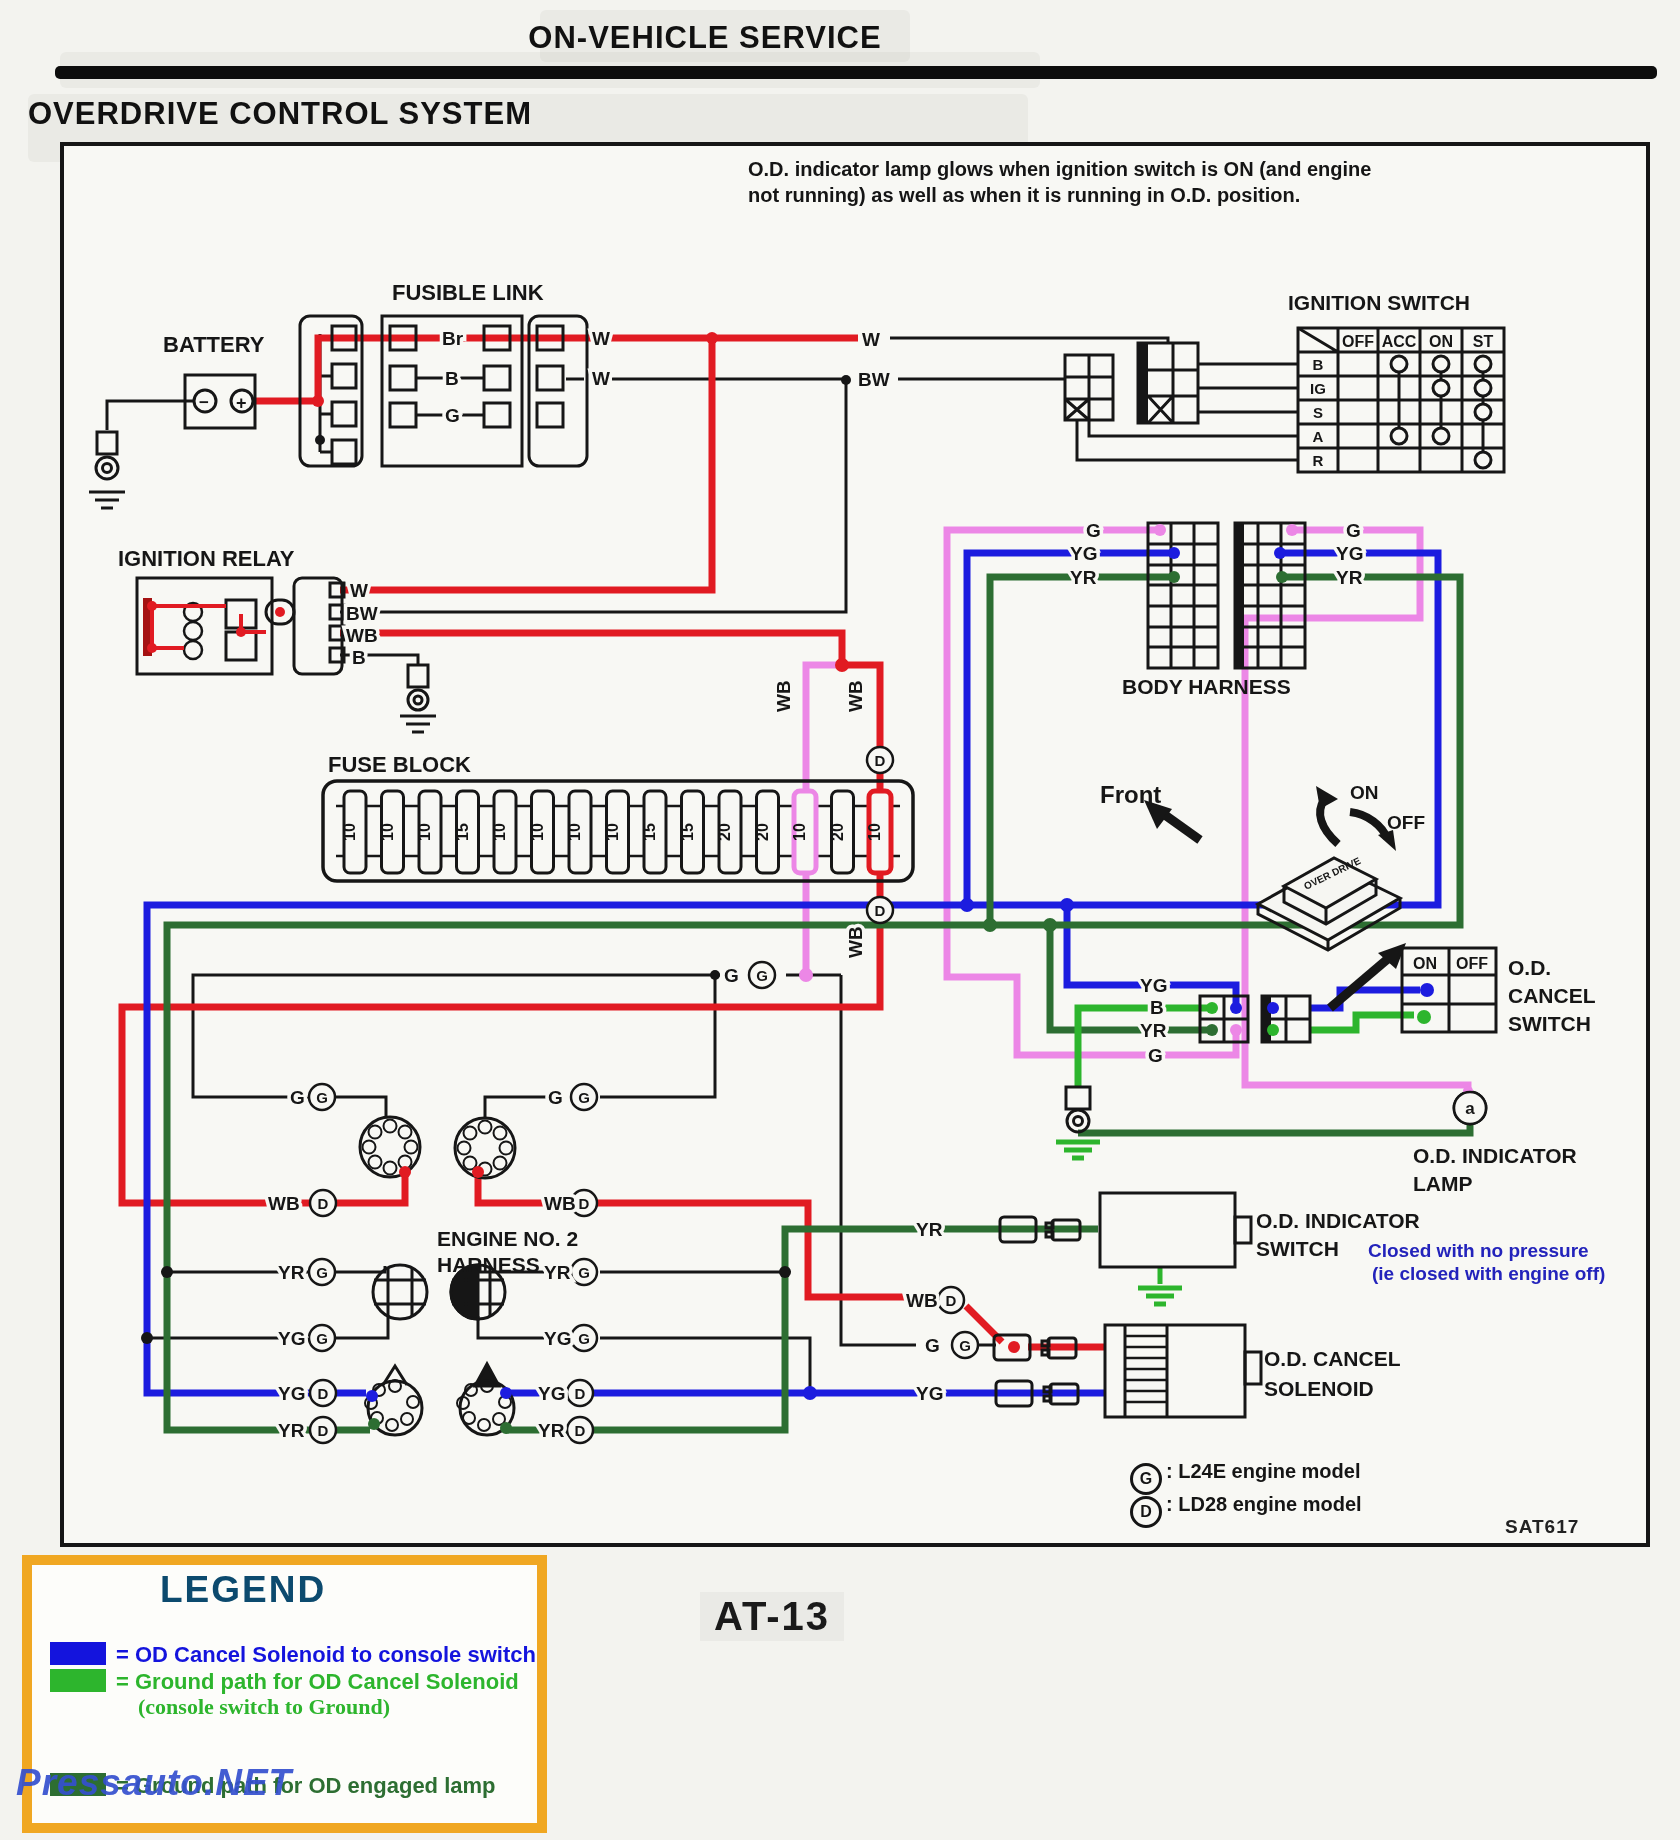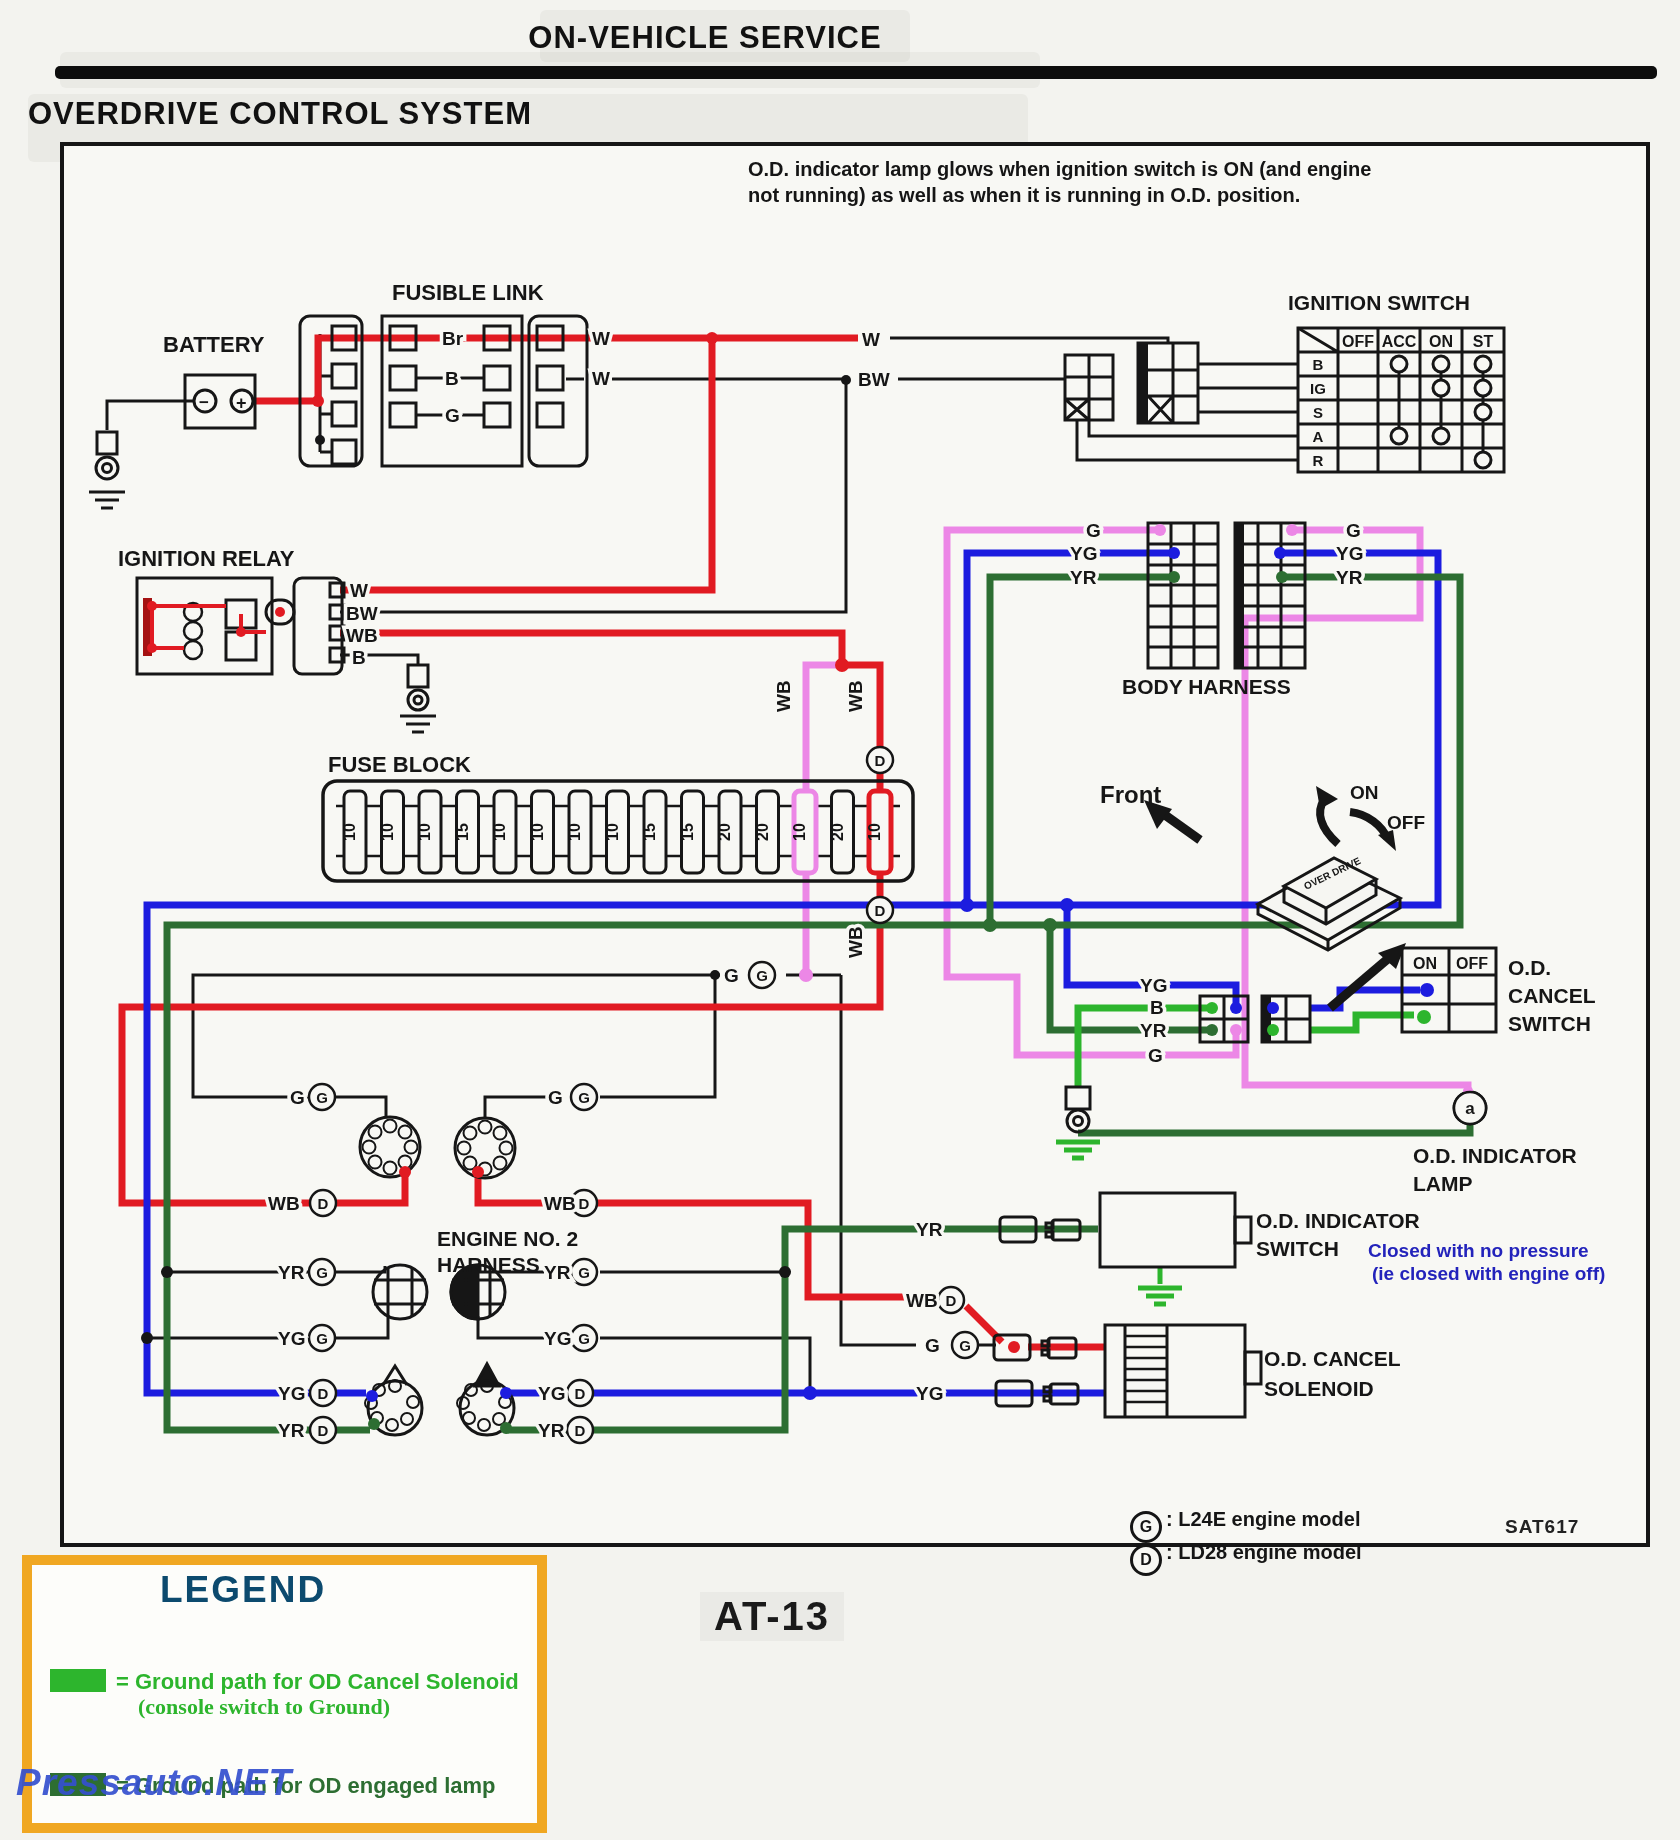--- a/index.html
+++ b/index.html
@@ -10,21 +10,21 @@
   }
   .abs{position:absolute;}
   .smudge{position:absolute;background:rgba(70,70,60,.05);border-radius:6px;}
   .header-title{left:180px;top:20px;width:1050px;text-align:center;
     font-size:31px;font-weight:bold;letter-spacing:1px;color:#111;}
   .header-rule{left:55px;top:66px;width:1602px;height:13px;background:#0d0d0d;border-radius:5px;}
   .section-title{left:28px;top:96px;font-size:31px;font-weight:bold;letter-spacing:1px;color:#111;}
   .diagram-frame{left:60px;top:142px;width:1582px;height:1397px;border:4px solid #161616;background:#f8f8f4;}
   .note-line{font-size:20px;font-weight:bold;color:#151515;white-space:nowrap;}
   .blue-note{font-size:19px;font-weight:bold;color:#2323bb;white-space:nowrap;}
-  .engine-model{font-size:20px;font-weight:bold;color:#151515;white-space:nowrap;margin-top:48px;}
+  .engine-model{font-size:20px;font-weight:bold;color:#151515;white-space:nowrap;}
   .circ{display:inline-block;width:26px;height:26px;border:3px solid #151515;border-radius:50%;
     text-align:center;line-height:26px;font-size:16px;font-weight:bold;margin-right:4px;vertical-align:-6px;background:#f8f8f4;}
   .figure-code{font-size:19px;font-weight:bold;color:#222;letter-spacing:1px;}
   .page-code{left:700px;top:1592px;font-size:40px;font-weight:bold;color:#1a1a1a;
     background:rgba(0,0,0,.035);padding:2px 14px;letter-spacing:2px;}
   .legend{left:22px;top:1555px;width:505px;height:258px;border:10px solid #f0a722;background:#fdfdfa;z-index:3;}
   .legend-title{position:absolute;left:128px;top:4px;font-size:37px;font-weight:bold;color:#0c4a6e;letter-spacing:2px;}
   .legend-row{position:absolute;left:0;width:100%;height:26px;}
   .swatch{position:absolute;left:18px;top:0;width:56px;height:23px;}
   .ltext{position:absolute;left:84px;top:0;font-size:22px;font-weight:bold;white-space:nowrap;}
@@ -593,20 +593,24 @@
       <text x="1413" y="1191" font-size="21" font-weight="700" fill="#161616">LAMP</text>
       <text x="1256" y="1228" font-size="21" font-weight="700" fill="#161616">O.D. INDICATOR</text>
       <text x="1256" y="1256" font-size="21" font-weight="700" fill="#161616">SWITCH</text>
       <text x="1264" y="1366" font-size="21" font-weight="700" fill="#161616">O.D. CANCEL</text>
       <text x="1264" y="1396" font-size="21" font-weight="700" fill="#161616">SOLENOID</text>
     </g>
 </svg>
 
 <div class="abs legend">
   <div class="legend-title">LEGEND</div>
+  <div class="legend-row" style="top:77px;">
+    <div class="swatch" style="background: rgb(20, 20, 221);"></div>
+    <div class="ltext" style="color: rgb(20, 20, 221);">= OD Cancel Solenoid to console switch</div>
+  </div>
   <div class="legend-row" style="top:104px;">
     <div class="swatch" style="background: rgb(45, 181, 45);"></div>
     <div class="ltext" style="color: rgb(45, 181, 45);">= Ground path for OD Cancel Solenoid</div>
   </div>
   <div class="legend-row" style="top:129px;font-family:Liberation Serif, serif;">
     <div class="ltext2" style="color: rgb(45, 181, 45);">(console switch to Ground)</div>
   </div>
   <div class="legend-row" style="top:208px;">
     <div class="swatch" style="background: rgb(45, 110, 50);"></div>
     <div class="ltext" style="color: rgb(45, 110, 50);">= Ground path for OD engaged lamp</div>

